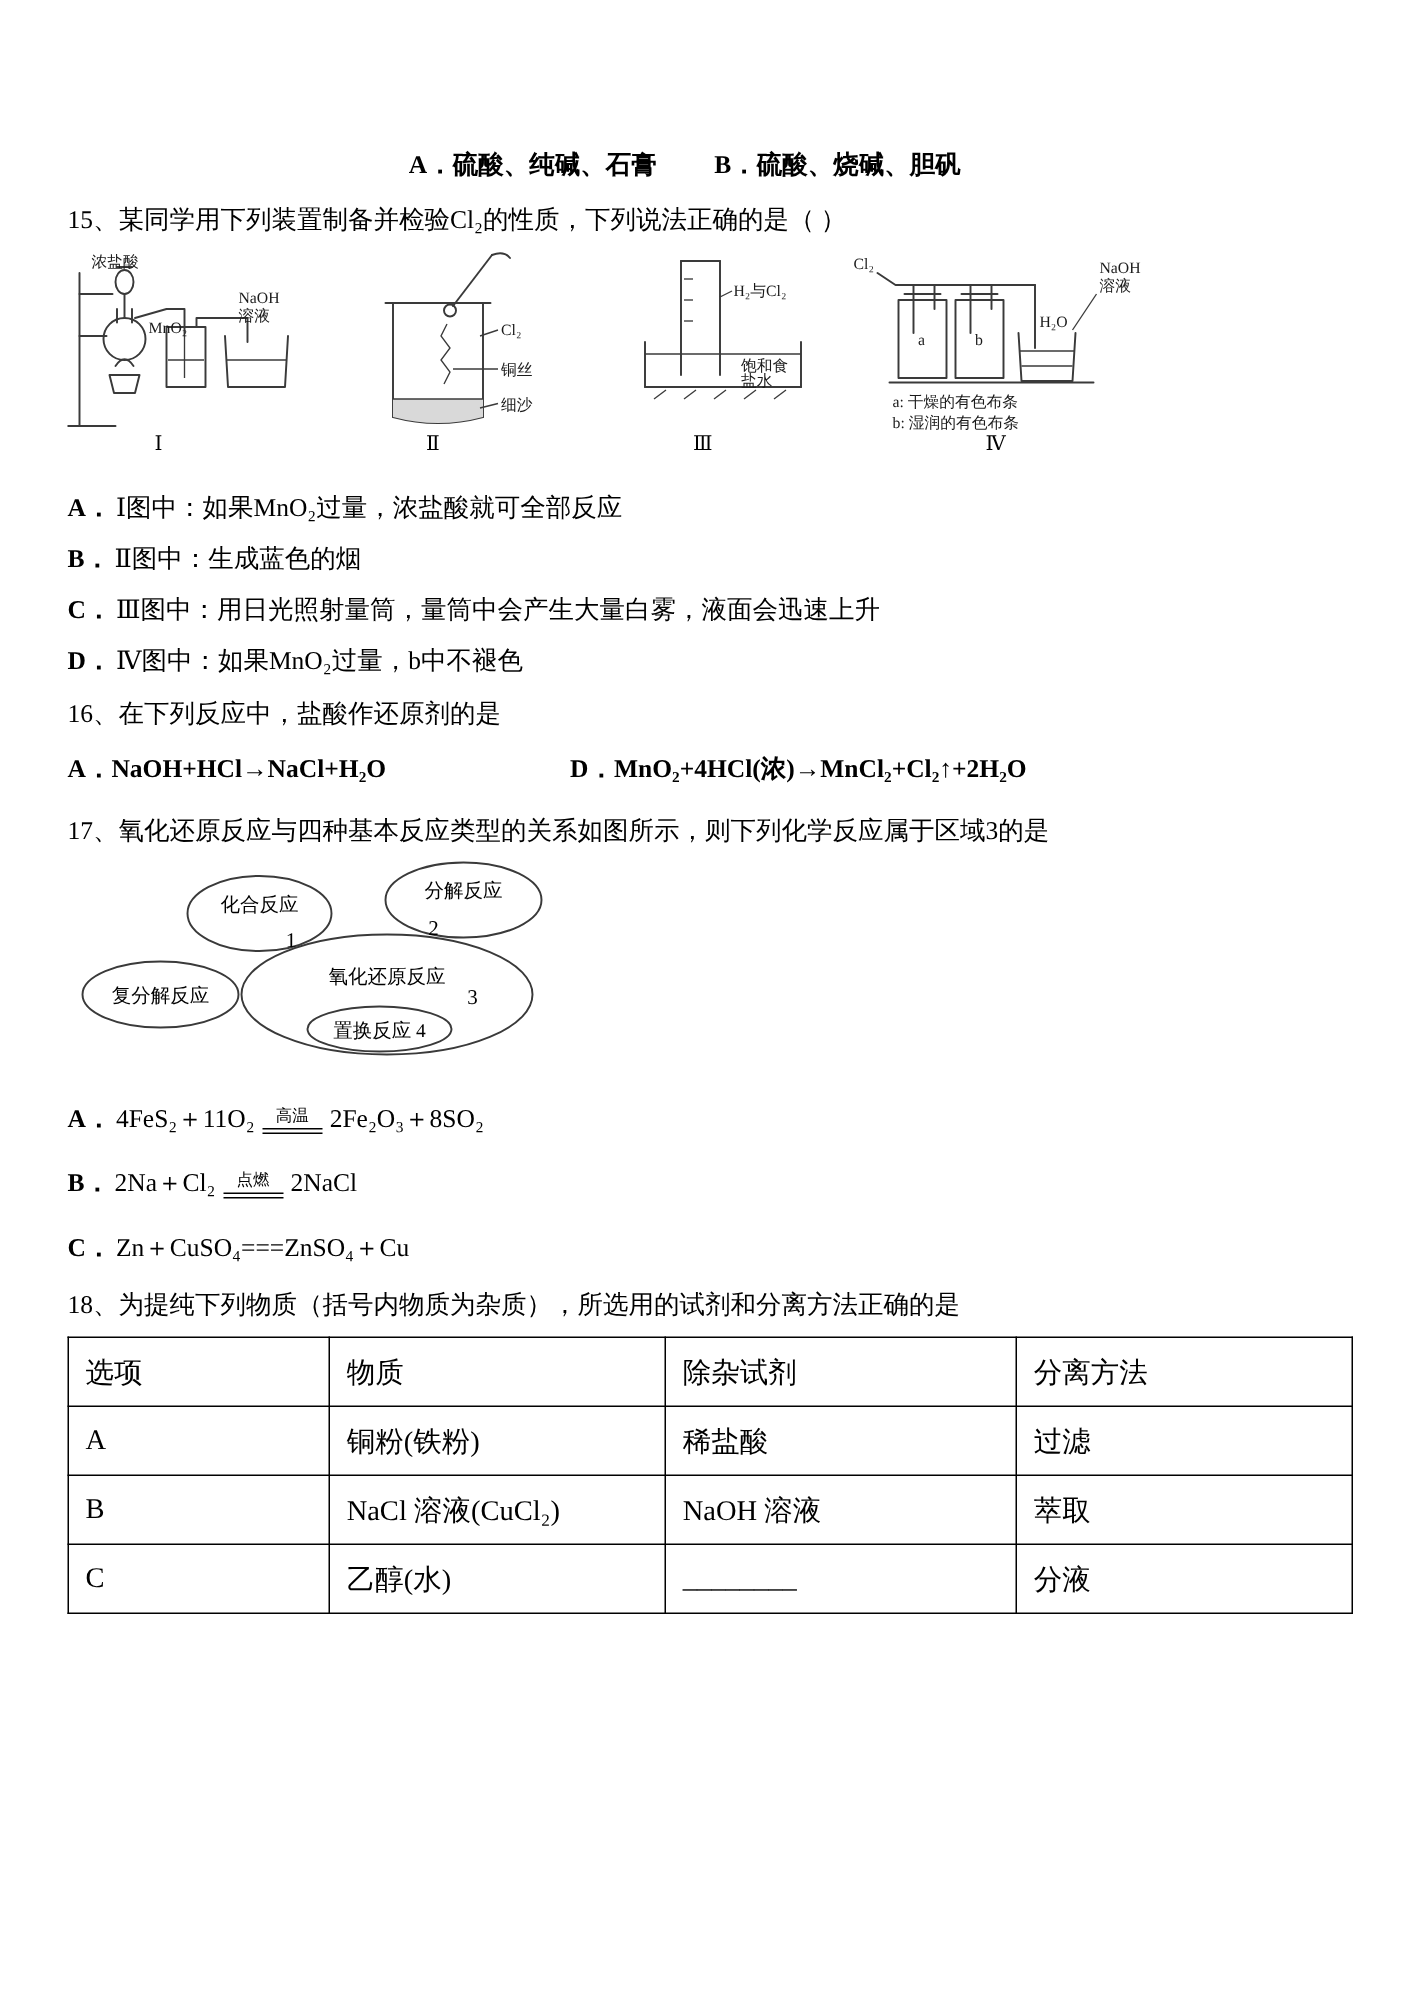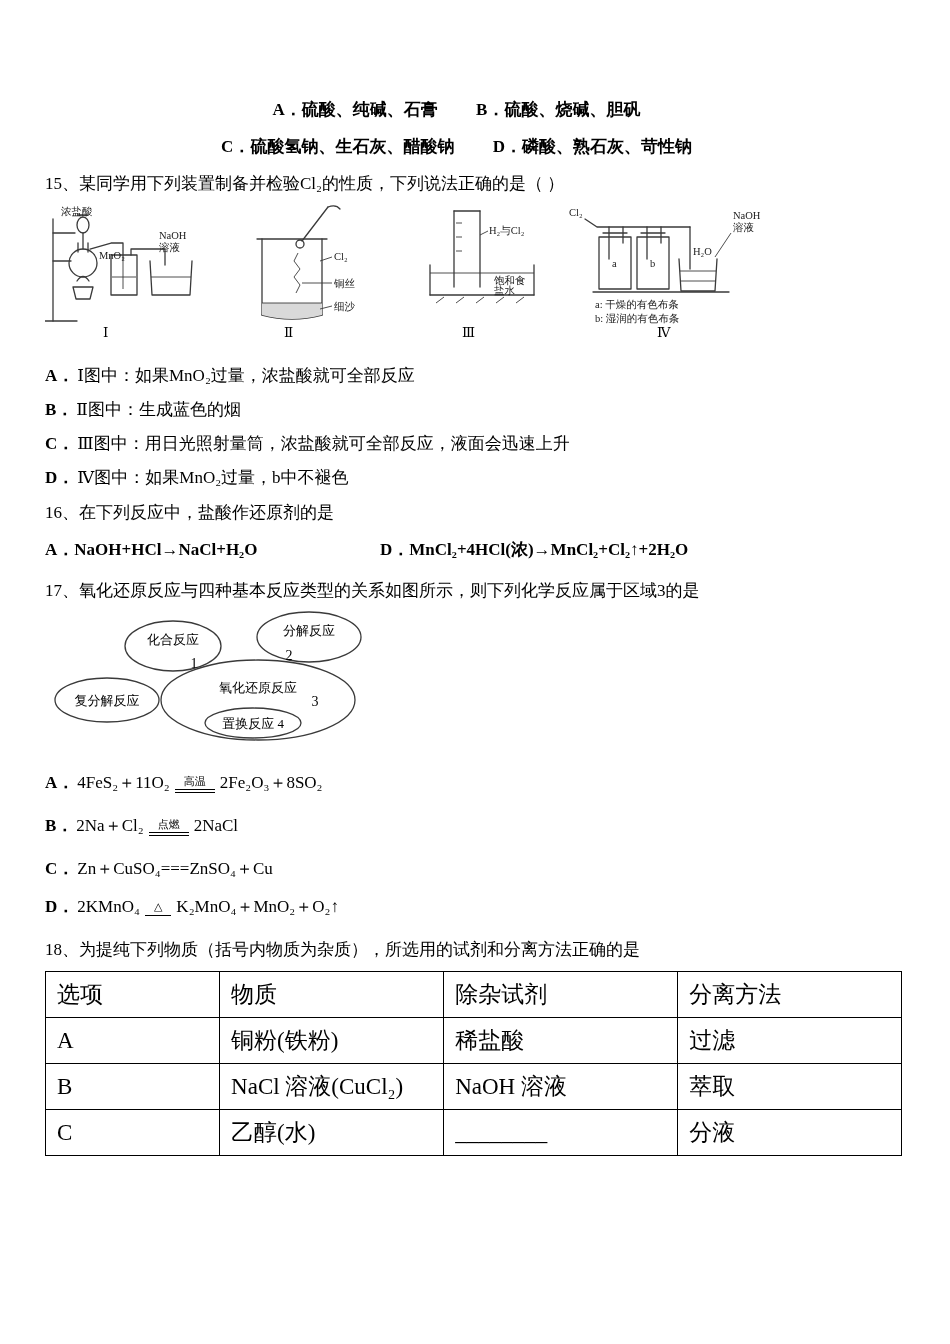--- a/index.html
+++ b/index.html
@@ -42,35 +42,31 @@
   .q17opt { margin-bottom:15px; }
   .q17opt.tall { margin-bottom:20px; }
   .cond { display:inline-flex; flex-direction:column; align-items:center; justify-content:flex-end; vertical-align:middle; margin:0 5px; }
   .cond .ct { font-size:11px; line-height:1.15; padding:0 9px 2px 9px;text-align:center; }
   .cond-double .ct { border-bottom:4px double #000; }
   .cond-single .ct { border-bottom:1.5px solid #000; }
 
   .qtable { border-collapse:collapse; margin-top:10px; }
   .qtable th, .qtable td {
     border:1px solid #000; height:46px; padding:2px 11px;
-    font-weight:normal; text-align:left; vertical-align:middle; font-size:23px;
+    font-weight:normal; text-align:left; vertical-align:middle; font-size:19px;
   }
 </style>
 </head>
 <body>
 
 <div class="page">
 
   <div class="opt-inline-row">
     <span class="opt"><span>A．</span><span>硫酸、纯碱、石膏</span></span>
     <span class="opt"><span>B．</span><span>硫酸、烧碱、胆矾</span></span>
-  </div>
-  <div class="opt-inline-row">
-    <span class="opt"><span>C．</span><span>硫酸氢钠、生石灰、醋酸钠</span></span>
-    <span class="opt"><span>D．</span><span>磷酸、熟石灰、苛性钠</span></span>
   </div>
 
   <p class="stem">15、某同学用下列装置制备并检验Cl₂的性质，下列说法正确的是（          ）</p>
 
   <div class="diagrams">
 
     <svg class="dia-gap1" width="165" height="138" viewBox="0 0 165 138">
       <g>
         <line class="s" x1="8" y1="16" x2="8" y2="118"></line>
         <line class="s" x1="0" y1="118" x2="32" y2="118"></line>
@@ -202,28 +198,28 @@
       <line class="thin" x1="166" y1="30" x2="150" y2="54"></line>
       <text class="t" x="30" y="105">a: 干燥的有色布条</text>
       <text class="t" x="30" y="119">b: 湿润的有色布条</text>
       <text class="cap" x="92" y="134">Ⅳ</text>
     </svg>
   </div>
 
   <div class="optlist">
     <div class="opt-line"><span class="olabel">A．</span><span>Ⅰ图中：如果MnO₂过量，浓盐酸就可全部反应</span></div>
     <div class="opt-line"><span class="olabel">B．</span><span>Ⅱ图中：生成蓝色的烟</span></div>
-    <div class="opt-line"><span class="olabel">C．</span><span>Ⅲ图中：用日光照射量筒，浓盐酸就可全部反应，液面会迅速上升</span></div>
+    <div class="opt-line"><span class="olabel">C．</span><span>Ⅲ图中：用日光照射量筒，量筒中会产生大量白雾，液面会迅速上升</span></div>
     <div class="opt-line"><span class="olabel">D．</span><span>Ⅳ图中：如果MnO₂过量，b中不褪色</span></div>
   </div>
 
   <p class="stem" style="margin-bottom:14px;">16、在下列反应中，盐酸作还原剂的是</p>
   <div class="two-col">
     <span><span>A．</span><span>NaOH+HCl→NaCl+H₂O</span></span>
-    <span><span>D．</span><span>MnCl₂+4HCl(浓)→MnCl₂+Cl₂↑+2H₂O</span></span>
+    <span><span>D．</span><span>MnO₂+4HCl(浓)→MnCl₂+Cl₂↑+2H₂O</span></span>
   </div>
 
   <p class="stem">17、氧化还原反应与四种基本反应类型的关系如图所示，则下列化学反应属于区域3的是</p>
 
   <div class="venn-wrap">
     <svg width="340" height="140" viewBox="0 0 340 140">
       <ellipse class="s" cx="205" cy="90" rx="97" ry="40"></ellipse>
       <ellipse class="s" cx="120" cy="36" rx="48" ry="25"></ellipse>
       <ellipse class="s" cx="256" cy="27" rx="52" ry="25"></ellipse>
       <ellipse class="s" cx="54" cy="90" rx="52" ry="22"></ellipse>
@@ -245,25 +241,20 @@
       </span><span>2Fe₂O₃＋8SO₂</span>
   </div>
   <div class="q17opt tall">
     <span class="olabel">B．</span><span>2Na＋Cl₂</span><span class="cond cond-double">
         <span class="ct">点燃</span>
       </span><span>2NaCl</span>
   </div>
   <div class="q17opt">
     <span class="olabel">C．</span><span>Zn＋CuSO₄===ZnSO₄＋Cu</span>
   </div>
-  <div class="q17opt tall">
-    <span class="olabel">D．</span><span>2KMnO₄</span><span class="cond cond-single">
-        <span class="ct">△</span>
-      </span><span>K₂MnO₄＋MnO₂＋O₂↑</span>
-  </div>
 
   <p class="stem">18、为提纯下列物质（括号内物质为杂质），所选用的试剂和分离方法正确的是</p>
 
   <table class="qtable">
     <colgroup>
       <col style="width:175px">
         <col style="width:225px">
         <col style="width:235px">
         <col style="width:225px">
     </colgroup>

